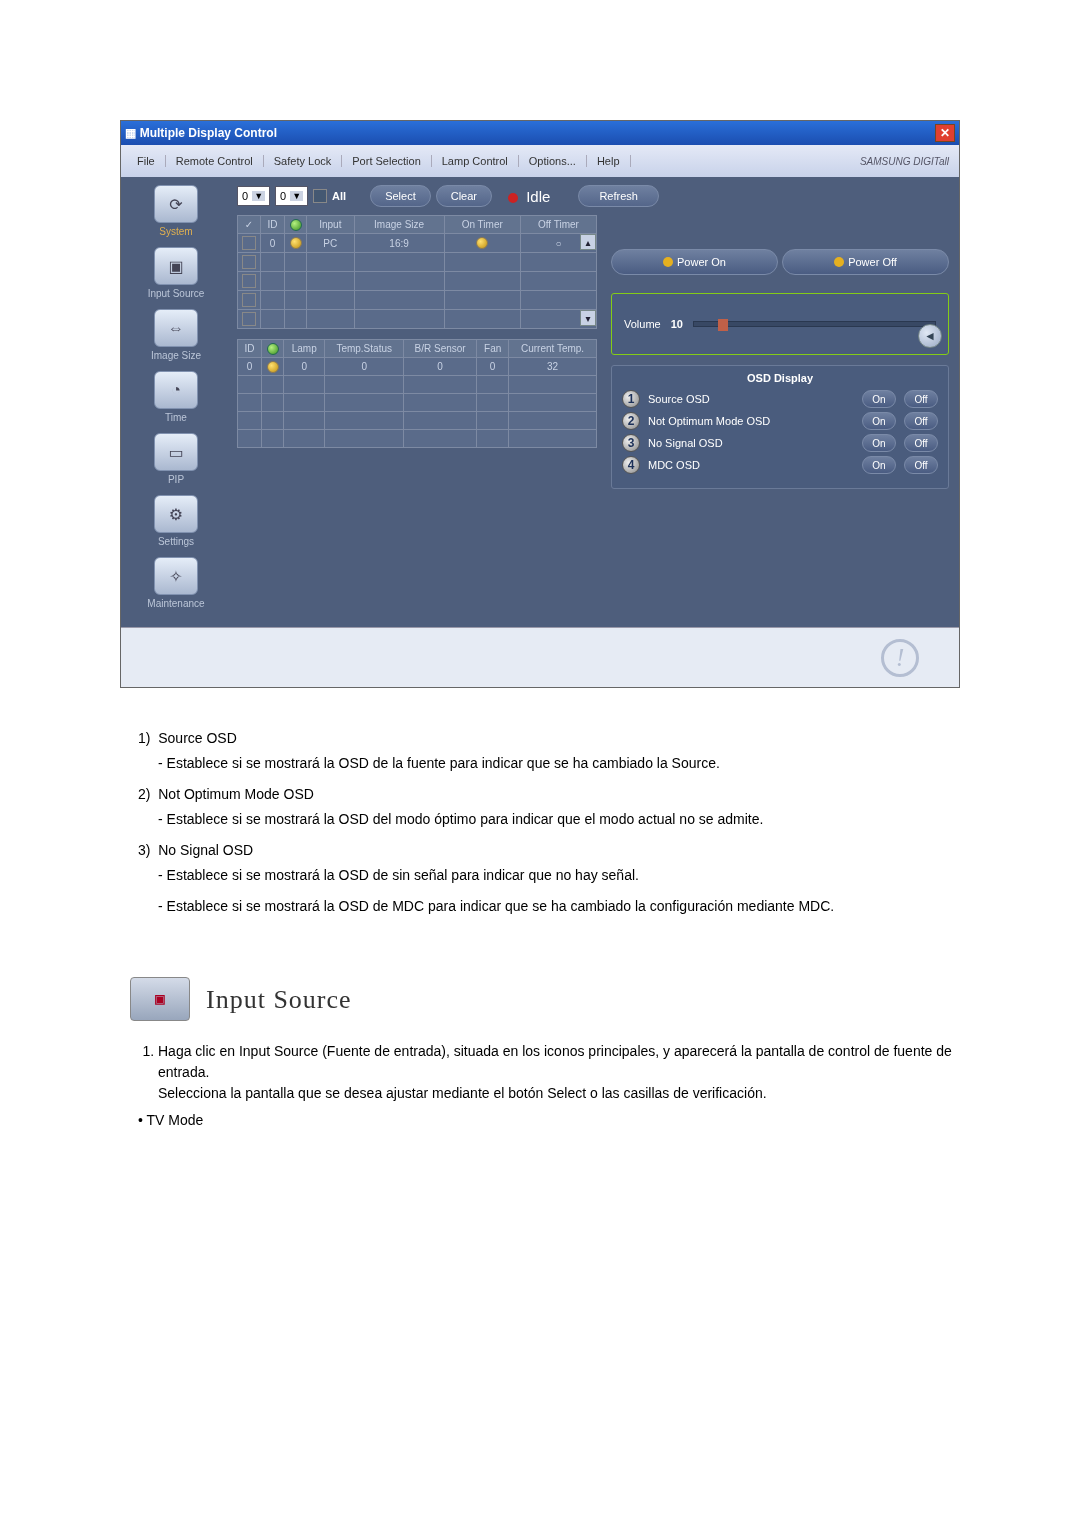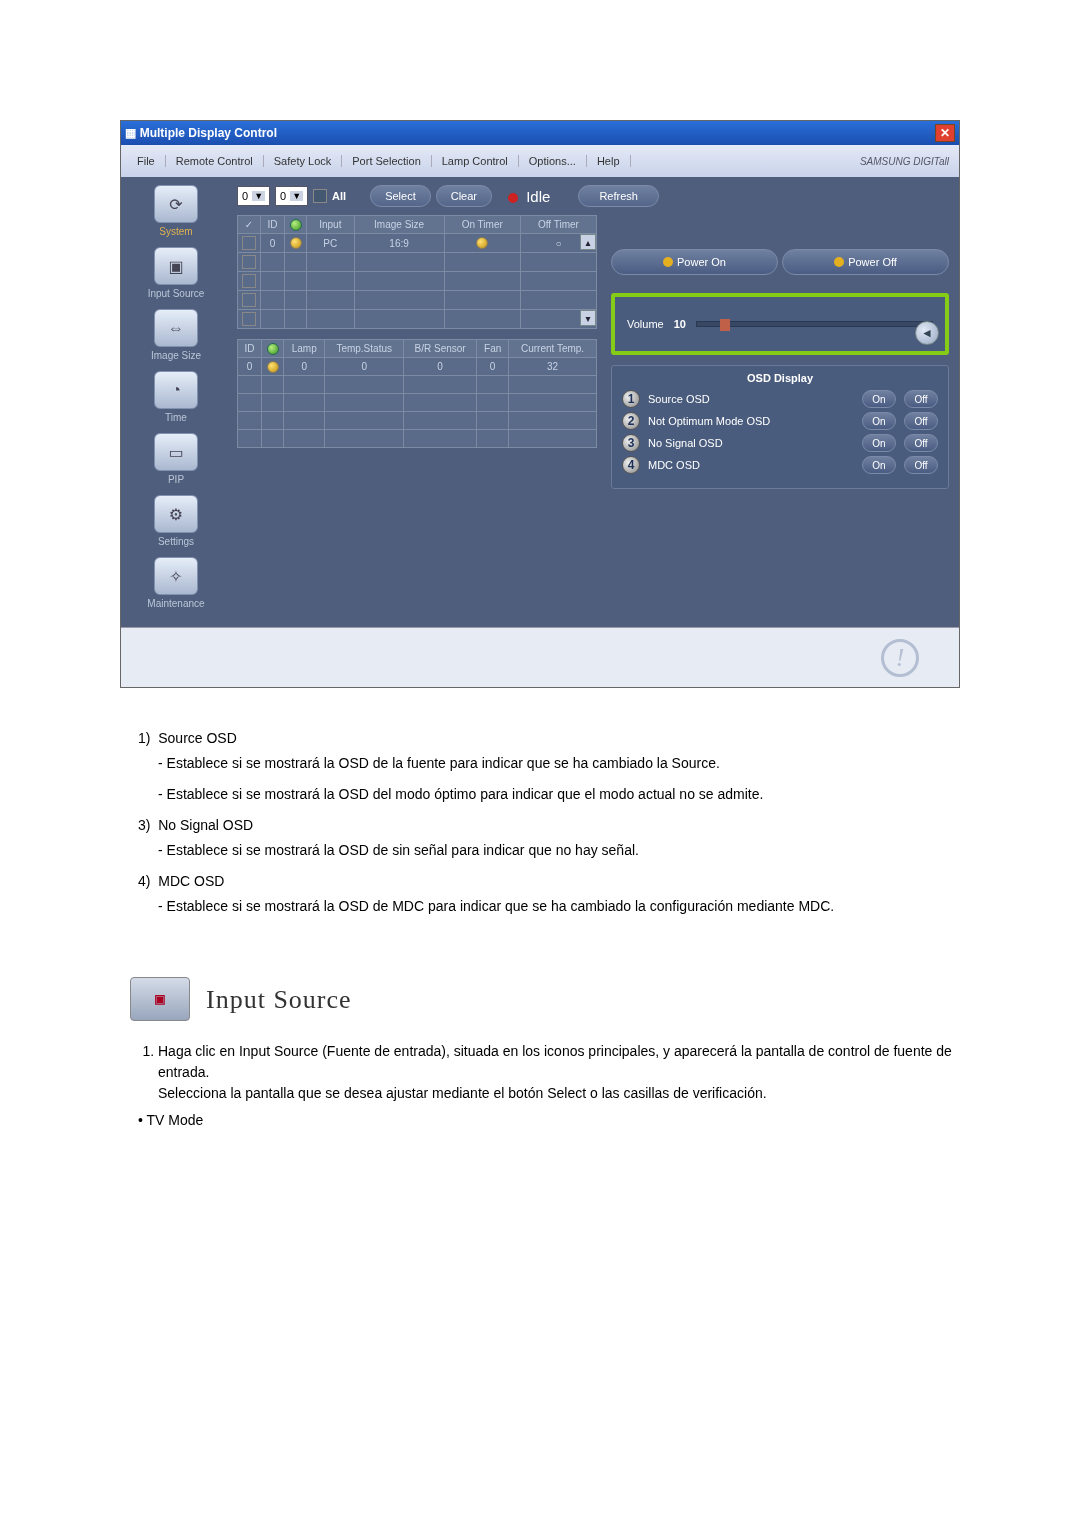--- a/index.html
+++ b/index.html
@@ -202,21 +202,21 @@
     height: 26px;
     border-radius: 13px;
     border: 1px solid #7a8aa8;
     background: linear-gradient(to bottom, #6f80a0, #4a5c82);
     display: flex; align-items: center; justify-content: center;
     color: #fff;
     font-size: 11px;
   }
   .volume-panel {
     height: 62px;
-    border: 4px solid #84cc16;
+    border: 1px solid #84cc16;
     border-radius: 3px;
     background: #4a5c7d;
     padding: 10px 12px;
     display: flex;
     align-items: center;
     gap: 10px;
     font-size: 11px;
     color: #fff;
     position: relative;
   }
@@ -609,32 +609,32 @@
   </div>
 </div>
 
 <div class="doc">
   <div class="item">
     <span>1)</span>&nbsp;
     <span>Source OSD</span>
   </div>
   <div class="desc">- Establece si se mostrará la OSD de la fuente para indicar que se ha cambiado la Source.</div>
 
+  <div class="item">
+    <span>2)</span>&nbsp;
+    <span>Not Optimum Mode OSD</span>
+  </div>
   <div class="desc">- Establece si se mostrará la OSD del modo óptimo para indicar que el modo actual no se admite.</div>
 
   <div class="item">
     <span>3)</span>&nbsp;
     <span>No Signal OSD</span>
   </div>
   <div class="desc">- Establece si se mostrará la OSD de sin señal para indicar que no hay señal.</div>
 
-  <div class="item">
-    <span>4)</span>&nbsp;
-    <span>MDC OSD</span>
-  </div>
   <div class="desc">- Establece si se mostrará la OSD de MDC para indicar que se ha cambiado la configuración mediante MDC.</div>
 
   <div class="section-header">
     <div class="thumb">▣</div>
     <h2>Input Source</h2>
   </div>
 
   <ol>
     <li>
       <span>Haga clic en Input Source (Fuente de entrada), situada en los iconos principales, y aparecerá la pantalla de control de fuente de entrada.</span><br>

